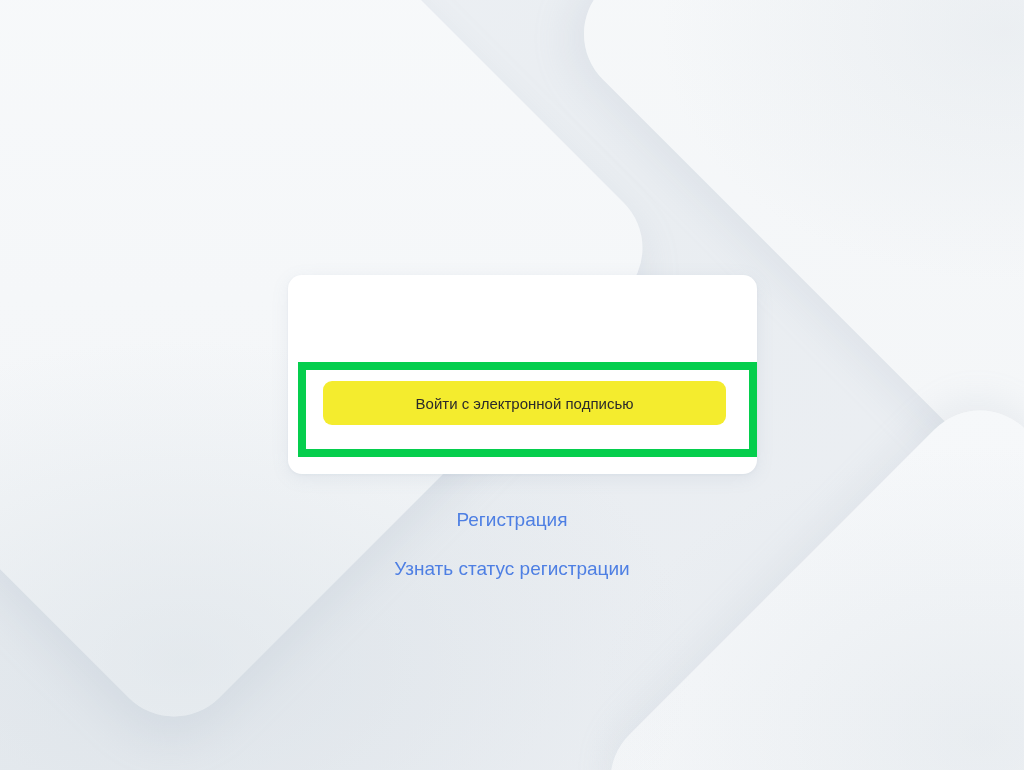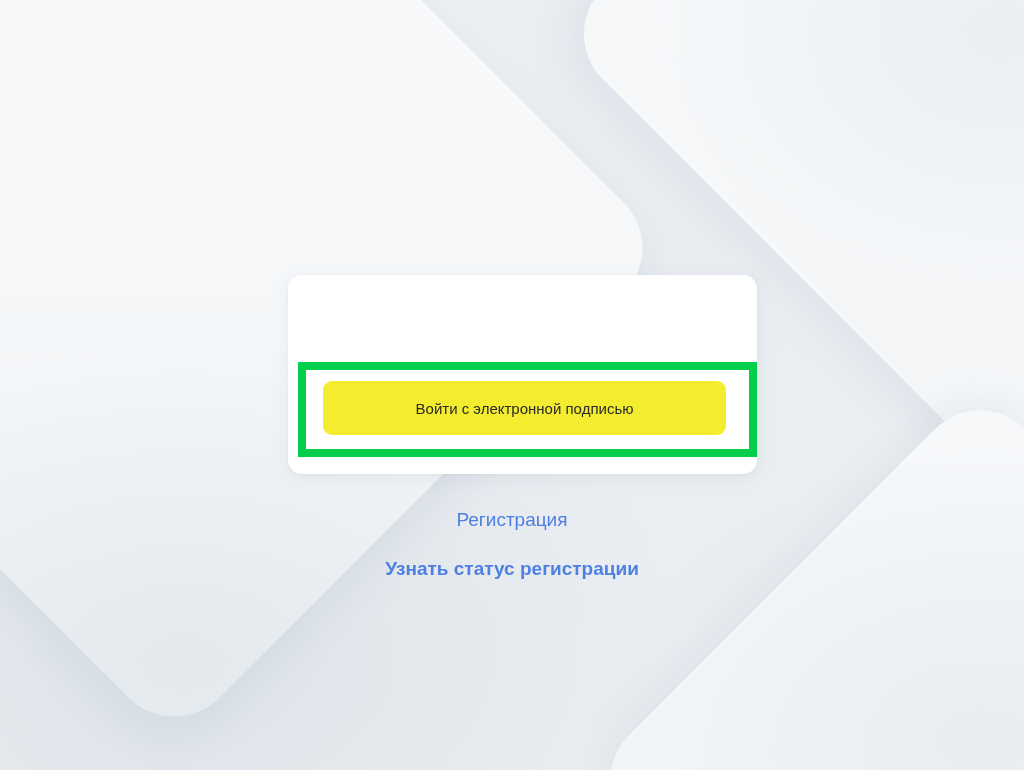--- a/index.html
+++ b/index.html
@@ -110,21 +110,21 @@
     box-sizing: border-box;
     border: 8px solid #05ce4d;
     background: #ffffff;
   }
 
   .primary-button {
     position: absolute;
     left: 35px;
     top: 106px;
     width: 403px;
-    height: 54px;
+    height: 44px;
     background: #f4ec2e;
     border: none;
     border-radius: 9px;
     font-family: "Liberation Sans", "DejaVu Sans", sans-serif;
     font-size: 15px;
     color: #2a2a2a;
     cursor: pointer;
     padding: 0;
     display: flex;
     align-items: center;
@@ -133,21 +133,21 @@
   }
 
   .links {
     position: absolute;
     left: 0;
     right: 0;
     top: 510px;
     text-align: center;
   }
   .link-row { margin: 0 0 29px 0; }
-  .link-row:last-child { margin-bottom: 18px; font-weight: bold; }
+  .link-row:last-child { margin-bottom: 18px; }
   .site-link {
     display: inline-block;
     font-size: 19px;
     color: #4e7fe3;
     text-decoration: none;
     line-height: 19px;
     cursor: pointer;
   }
 </style>
 </head>

